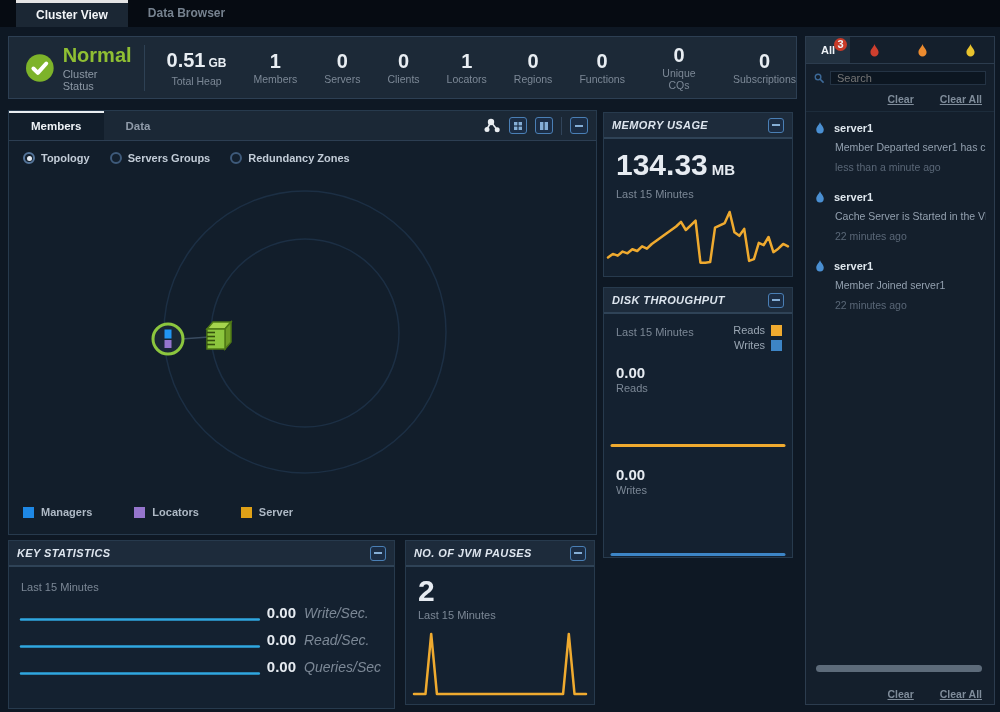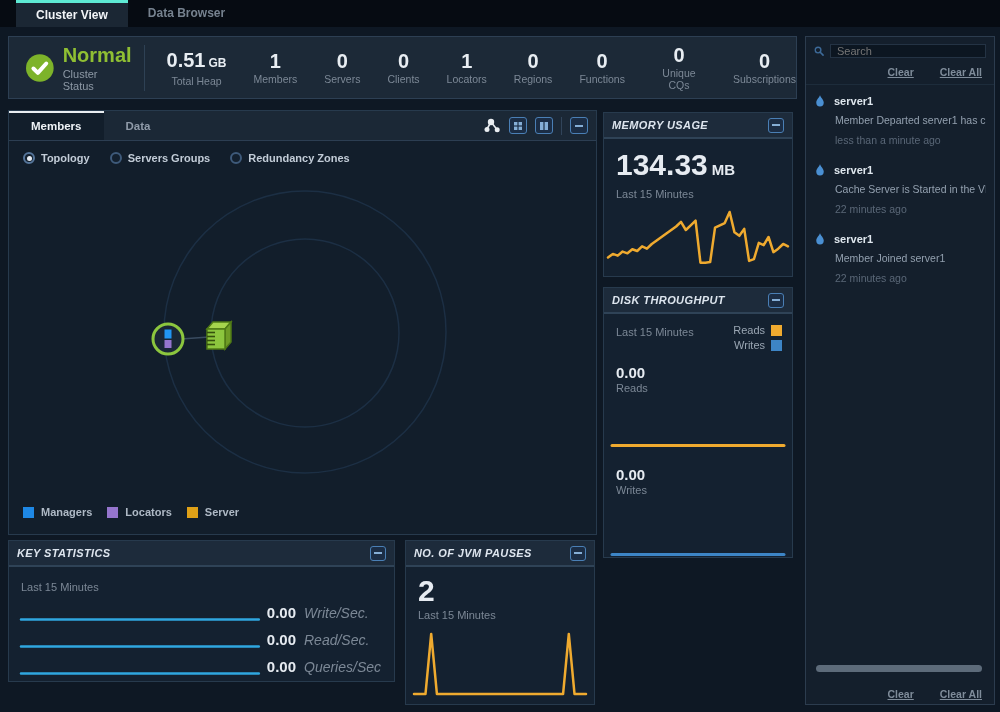--- a/index.html
+++ b/index.html
@@ -2,21 +2,21 @@
 <html><head>
 <meta charset="utf-8">
 <style>
   * { margin:0; padding:0; box-sizing:border-box; }
   body { font-family:"Liberation Sans", sans-serif; background:#0d1621; }
   .screen { position:relative; width:1000px; height:712px; background:#0e1824; overflow:hidden; }
 
   
   .topbar { position:absolute; left:0; top:0; width:1000px; height:27px; background:#060b12; display:flex; padding-left:16px; }
   .top-tab { padding:0 20px; font-size:12px; font-weight:bold; color:#76828f; line-height:27px; cursor:pointer; }
-  .top-tab.active { background:#1b2734; color:#f2f5f8; border-top:3px solid #5eead4; line-height:24px; }
+  .top-tab.active { background:#1b2734; color:#f2f5f8; border-top:3px solid #e5e5e5; line-height:24px; }
 
   .panel { position:absolute; background:#142130; border:1px solid #273a4d; }
   .phead { height:26px; background:#1d2b3b; border-bottom:2px solid #2f4357; display:flex; align-items:center; justify-content:space-between; padding:0 8px; }
   .phead-title { font-size:11px; font-weight:bold; color:#dde5ee; letter-spacing:0.4px;font-style:italic; }
   .collapse-btn { width:16px; height:15px; border:1px solid #4a7fb5; border-radius:3px; background:#1b2d45; display:flex; align-items:center; justify-content:center; cursor:pointer; }
   .collapse-btn i { display:block; width:8px; height:2px; background:#85aed6; }
 
   
   .statsbar { left:8px; top:36px; width:789px; height:63px; background:#1c2937; border-color:#2d3f53; display:flex; align-items:center; }
   .status-block { display:flex; align-items:center; gap:8px; padding:0 12px 0 16px; min-width:128px; }
@@ -37,21 +37,21 @@
   .mhead-icons { margin-left:auto; display:flex; align-items:center; gap:8px; padding-right:8px; }
   .viewbtn { width:18px; height:17px; border:1px solid #4a7fb5; border-radius:3px; background:#1b2d45; display:flex; align-items:center; justify-content:center; cursor:pointer; }
   .isep { width:1px; height:18px; background:#31445a; }
   .radio-row { display:flex; align-items:center; gap:20px; padding:11px 14px; }
   .radio-opt { display:flex; align-items:center; gap:6px; cursor:pointer; }
   .radio-circ { width:12px; height:12px; border-radius:50%; border:2px solid #3e5a7a; background:#13202e; display:flex; align-items:center; justify-content:center; }
   .radio-circ.sel { border-color:#55759a; }
   .radio-circ.sel i { display:block; width:5px; height:5px; border-radius:50%; background:#e8edf2; }
   .radio-label { font-size:11px; font-weight:bold; color:#c2ccd7; }
   .topo-svg { position:absolute; left:0; top:66px; }
-  .legend { position:absolute; left:14px; bottom:16px; display:flex; gap:15px; align-items:center; }
+  .legend { position:absolute; left:14px; bottom:16px; display:flex; gap:42px; align-items:center; }
   .legend-item { display:flex; align-items:center; gap:7px; }
   .legend-sq { width:11px; height:11px; }
   .legend-label { font-size:11px; font-weight:bold; color:#aeb9c5; }
 
   
   .memory { left:603px; top:112px; width:190px; height:165px; }
   .big-value { color:#e6ebf1; font-size:30px; font-weight:bold; line-height:32px; }
   .big-value .unit { font-size:15px; margin-left:4px;margin-top:13px; }
   .sub { color:#7c8896; font-size:11px; margin-top:2px; }
   .mem-body { padding:10px 12px 0 12px; }
@@ -63,21 +63,21 @@
   .dlegend { text-align:right; }
   .dleg-item { display:flex; align-items:center; justify-content:flex-end; gap:6px; margin-bottom:3px; }
   .dleg-label { font-size:11px; color:#9aa6b3; }
   .dleg-sq { width:11px; height:11px; }
   .dval { padding:10px 12px 0 12px; }
   .dval-num { color:#e6ebf1; font-size:15px; font-weight:bold; }
   .dval-label { color:#7c8896; font-size:11px; margin-top:1px; }
   .disk-line { position:absolute; left:8px; right:8px; height:16px; }
 
   
-  .keystats { left:8px; top:540px; width:387px; height:142px; }
+  .keystats { left:8px; top:540px; width:387px; height:169px; }
   .ks-body { padding:12px 14px 0 12px; }
   .ks-row { display:flex; align-items:flex-end; gap:8px; margin-top:9px; }
   .ks-chart { flex:1; height:18px; }
   .ks-val { color:#e6ebf1; font-size:15px; font-weight:bold; line-height:15px; }
   .ks-label { color:#7c8896; font-size:14px; width:76px; line-height:14px;font-style:italic; }
 
   
   .jvm { left:405px; top:540px; width:190px; height:165px; }
   .jvm-body { padding:8px 12px 0 12px; }
   .jvm-chart { position:absolute; left:8px; right:8px; bottom:8px; height:64px; }
@@ -362,20 +362,41 @@
       <div class="sub">Last 15 Minutes</div>
     </div>
     <div class="jvm-chart">
         <svg viewBox="0 0 100 100" preserveAspectRatio="none" style="width:100%;height:100%;display:block;overflow:visible">
           <polyline points="0.00,97.00 3.33,97.00 6.67,97.00 10.00,3.00 13.33,97.00 16.67,97.00 20.00,97.00 23.33,97.00 26.67,97.00 30.00,97.00 33.33,97.00 36.67,97.00 40.00,97.00 43.33,97.00 46.67,97.00 50.00,97.00 53.33,97.00 56.67,97.00 60.00,97.00 63.33,97.00 66.67,97.00 70.00,97.00 73.33,97.00 76.67,97.00 80.00,97.00 83.33,97.00 86.67,97.00 90.00,3.00 93.33,97.00 96.67,97.00 100.00,97.00" fill="none" stroke="#efaa2f" stroke-width="2.5" vector-effect="non-scaling-stroke" stroke-linejoin="round" stroke-linecap="round"></polyline>
         </svg>
       </div>
   </div>
 
   <div class="panel sidebar">
+    <div class="side-tabs">
+      <div class="side-tab-all">
+        <span>All</span>
+        <span class="badge">3</span>
+      </div>
+      <div class="side-tab">
+        <svg width="13" height="15" viewBox="0 0 16 18">
+          <path d="M8 1 C8.6 4.5 13 7 13 11 A5 5.4 0 0 1 3 11 C3 7 7.4 4.5 8 1 Z" fill="#cf3f2e"></path>
+        </svg>
+      </div>
+      <div class="side-tab">
+        <svg width="13" height="15" viewBox="0 0 16 18">
+          <path d="M8 1 C8.6 4.5 13 7 13 11 A5 5.4 0 0 1 3 11 C3 7 7.4 4.5 8 1 Z" fill="#ec8b2f"></path>
+        </svg>
+      </div>
+      <div class="side-tab">
+        <svg width="13" height="15" viewBox="0 0 16 18">
+          <path d="M8 1 C8.6 4.5 13 7 13 11 A5 5.4 0 0 1 3 11 C3 7 7.4 4.5 8 1 Z" fill="#e9c32e"></path>
+        </svg>
+      </div>
+    </div>
 
     <div class="search-row">
       <svg width="14" height="14" viewBox="0 0 16 16">
         <circle cx="6.5" cy="6.5" r="4.5" fill="none" stroke="#3d6a99" stroke-width="2.2"></circle>
         <line x1="10" y1="10" x2="14.5" y2="14.5" stroke="#3d6a99" stroke-width="2.6" stroke-linecap="round"></line>
       </svg>
       <input class="search-input" placeholder="Search" style="">
     </div>
 
     <div class="clear-row">

